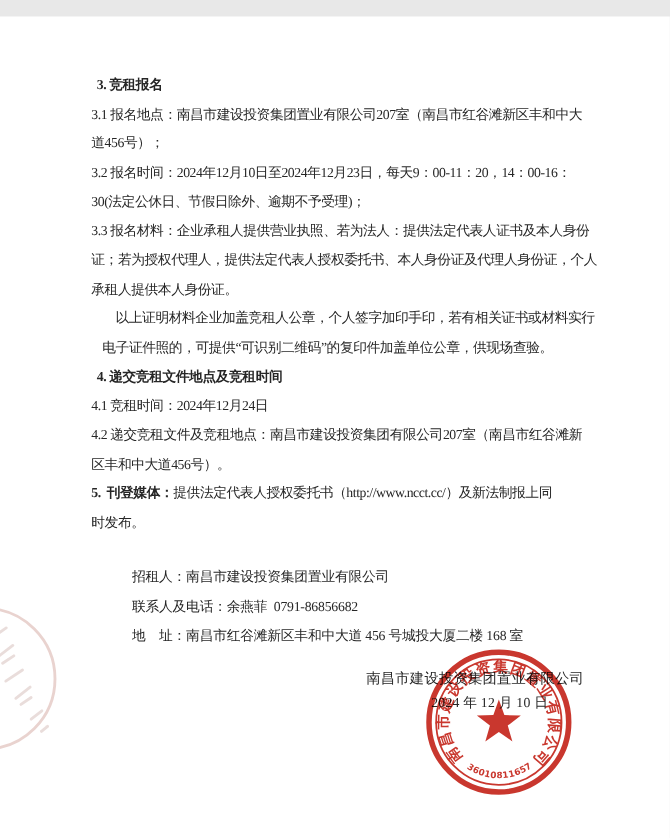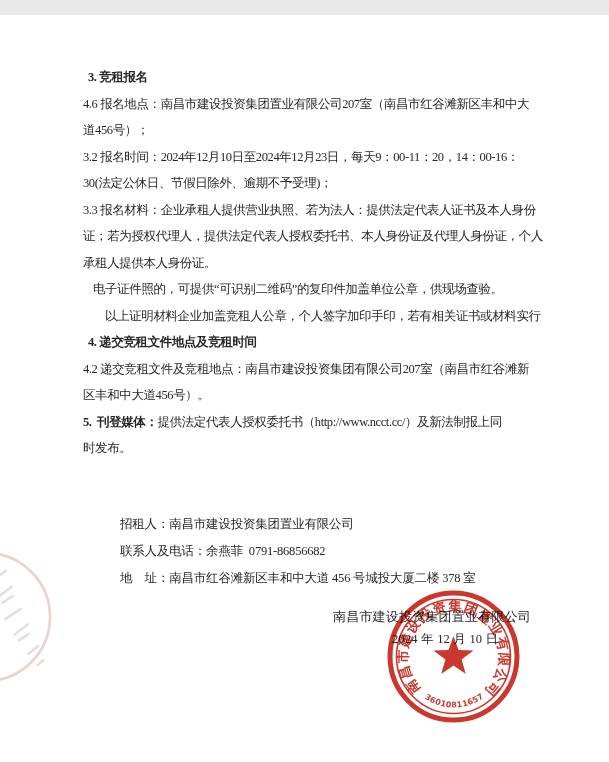--- a/index.html
+++ b/index.html
@@ -49,40 +49,41 @@
   }
   .stamp-layer svg{display:block;width:609px;height:762px;mix-blend-mode:multiply;}
 </style>
 </head>
 <body>
 
 <div class="page">
 
   <div class="doc">
       <div class="line heading">3. 竞租报名</div>
-      <div class="line body">4.6 报名地点：南昌市建设投资集团置业有限公司207室（南昌市红谷滩新区丰和中大</div>
+      <div class="line body">3.1 报名地点：南昌市建设投资集团置业有限公司207室（南昌市红谷滩新区丰和中大</div>
       <div class="line body">道456号）；</div>
       <div class="line body">3.2 报名时间：2024年12月10日至2024年12月23日，每天9：00-11：20，14：00-16：</div>
       <div class="line body">30(法定公休日、节假日除外、逾期不予受理)；</div>
       <div class="line body">3.3 报名材料：企业承租人提供营业执照、若为法人：提供法定代表人证书及本人身份</div>
       <div class="line body">证；若为授权代理人，提供法定代表人授权委托书、本人身份证及代理人身份证，个人</div>
       <div class="line body">承租人提供本人身份证。</div>
+      <div class="line body-indent">以上证明材料企业加盖竞租人公章，个人签字加印手印，若有相关证书或材料实行</div>
       <div class="line body-smallindent">电子证件照的，可提供“可识别二维码”的复印件加盖单位公章，供现场查验。</div>
-      <div class="line body-indent">以上证明材料企业加盖竞租人公章，个人签字加印手印，若有相关证书或材料实行</div>
       <div class="line heading">4. 递交竞租文件地点及竞租时间</div>
+      <div class="line body">4.1 竞租时间：2024年12月24日</div>
       <div class="line body">4.2 递交竞租文件及竞租地点：南昌市建设投资集团有限公司207室（南昌市红谷滩新</div>
       <div class="line body">区丰和中大道456号）。</div>
       <div class="line body"><b>5.&nbsp; 刊登媒体：</b><span>提供法定代表人授权委托书（http://www.ncct.cc/）及新法制报上同</span></div>
       <div class="line body">时发布。</div>
     </div>
 
   <div class="contact">
     <div class="line">招租人：南昌市建设投资集团置业有限公司</div>
     <div class="line">联系人及电话：余燕菲&nbsp; 0791-86856682</div>
-    <div class="line">地　址：南昌市红谷滩新区丰和中大道 456 号城投大厦二楼 378 室</div>
+    <div class="line">地　址：南昌市红谷滩新区丰和中大道 456 号城投大厦二楼 168 室</div>
   </div>
 
   <div class="signature-company">南昌市建设投资集团置业有限公司</div>
   <div class="signature-date">2024 年 12 月 10 日</div>
 
   <div class="stamp-layer">
     <svg viewBox="0 0 609 762" xmlns="http://www.w3.org/2000/svg">
 
       <g opacity="0.45">
         <circle cx="-14" cy="602" r="64" fill="none" stroke="#cf9d96" stroke-width="2.6"></circle>

